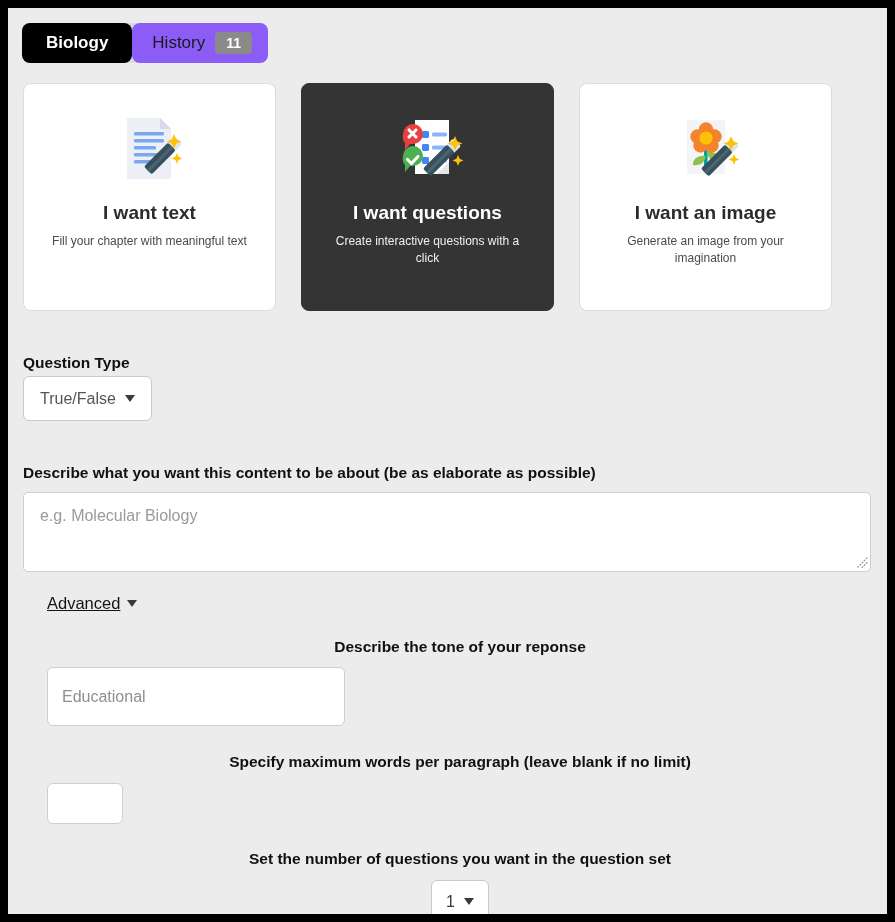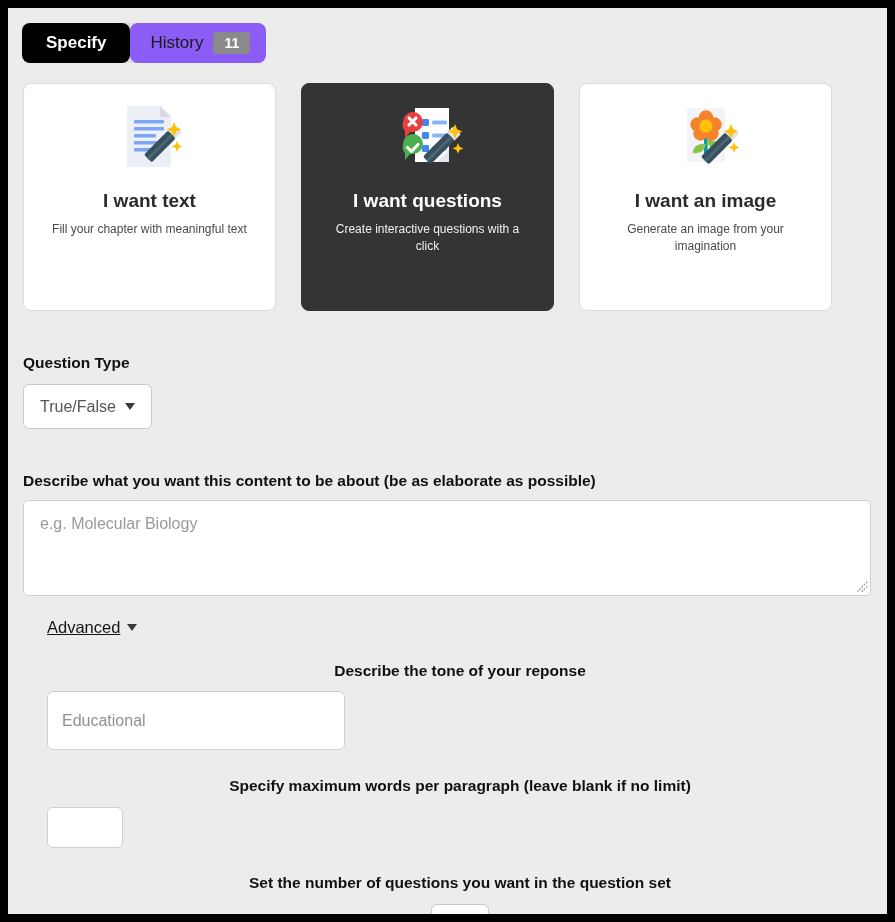--- a/index.html
+++ b/index.html
@@ -80,21 +80,21 @@
   }
   .card {
     width: 253px;
     height: 228px;
     border-radius: 8px;
     box-sizing: border-box;
     display: flex;
     flex-direction: column;
     align-items: center;
     cursor: pointer;
-    padding-top: 16px;
+    padding-top: 28px;
   }
   .card.light {
     background: #fff;
     border: 1px solid #dcdcdc;
   }
   .card.dark {
     background: #343434;
     border: 1px solid #343434;
   }
   .card-icon {
@@ -150,27 +150,27 @@
   .caret {
     width: 0; height: 0;
     border-left: 5.5px solid transparent;
     border-right: 5.5px solid transparent;
     border-top: 7px solid #3a3a3a;
     display: inline-block;
   }
   .qtype-select {
     height: 45px;
     padding: 0 16px;
-    margin-top: 12px;
+    margin-top: 4px;
   }
   .desc-label { margin-top: 43px; }
   .prompt-area {
     margin-top: 10px;
     width: 848px;
-    height: 96px;
+    height: 80px;
     background: #fff;
     border: 1px solid #cfcfcf;
     border-radius: 5px;
     box-sizing: border-box;
     padding: 14px 16px;
     font-size: 16px;
     color: #9a9a9a;
     position: relative;
     cursor: text;
   }
@@ -213,21 +213,21 @@
   .mt-words { margin-top: 27px; }
   .mt-count { margin-top: 26px; }
 </style>
 </head>
 <body>
 
 <div id="app-frame">
 
   <div class="tabbar">
     <div class="tab active">
-      <span>Specify</span>
+      <span>Biology</span>
     </div>
     <div class="tab inactive">
       <span>History</span>
       <span class="tab-badge">11</span>
     </div>
   </div>
 
   <div class="cards">
 
     <div class="card light">

